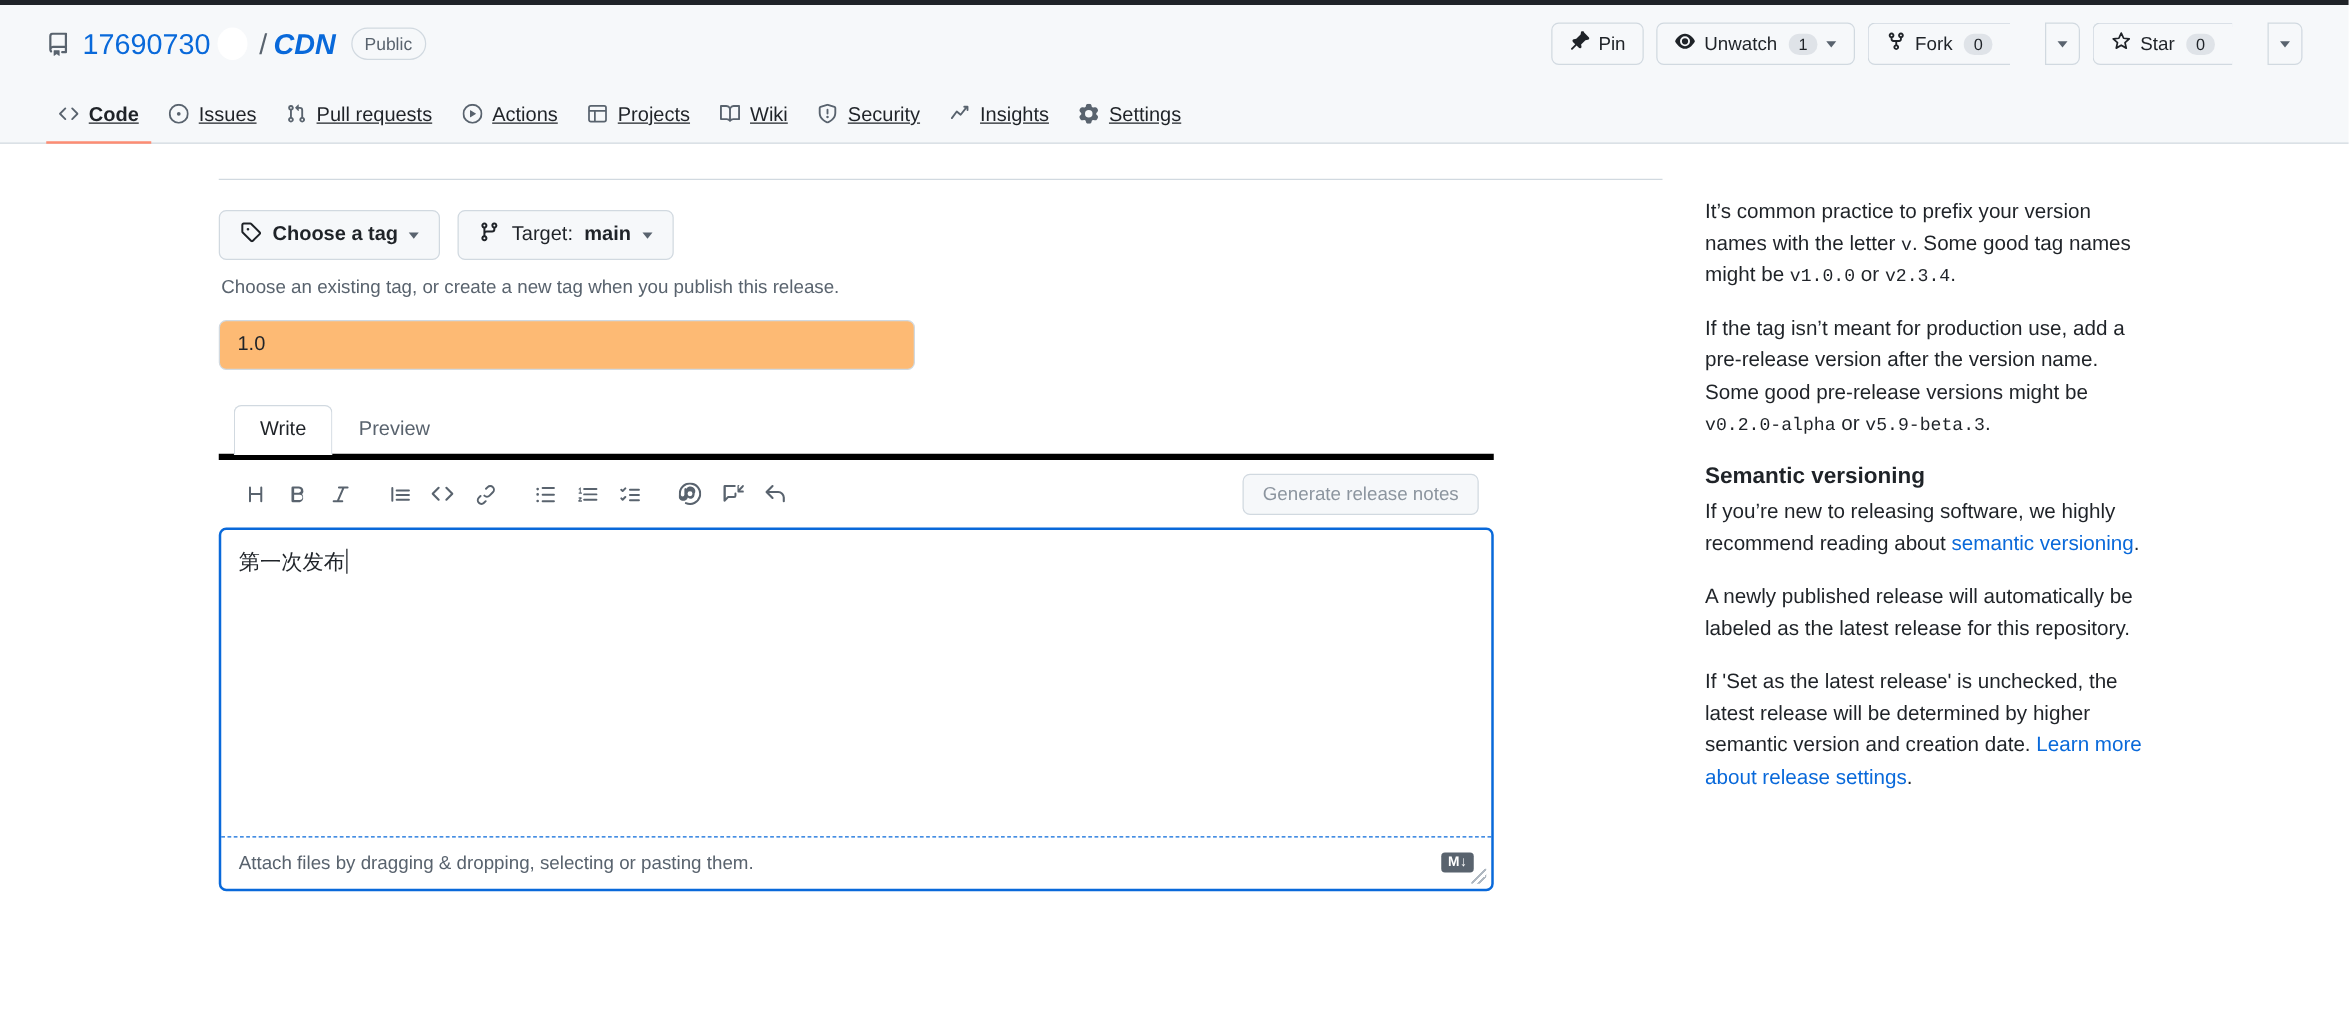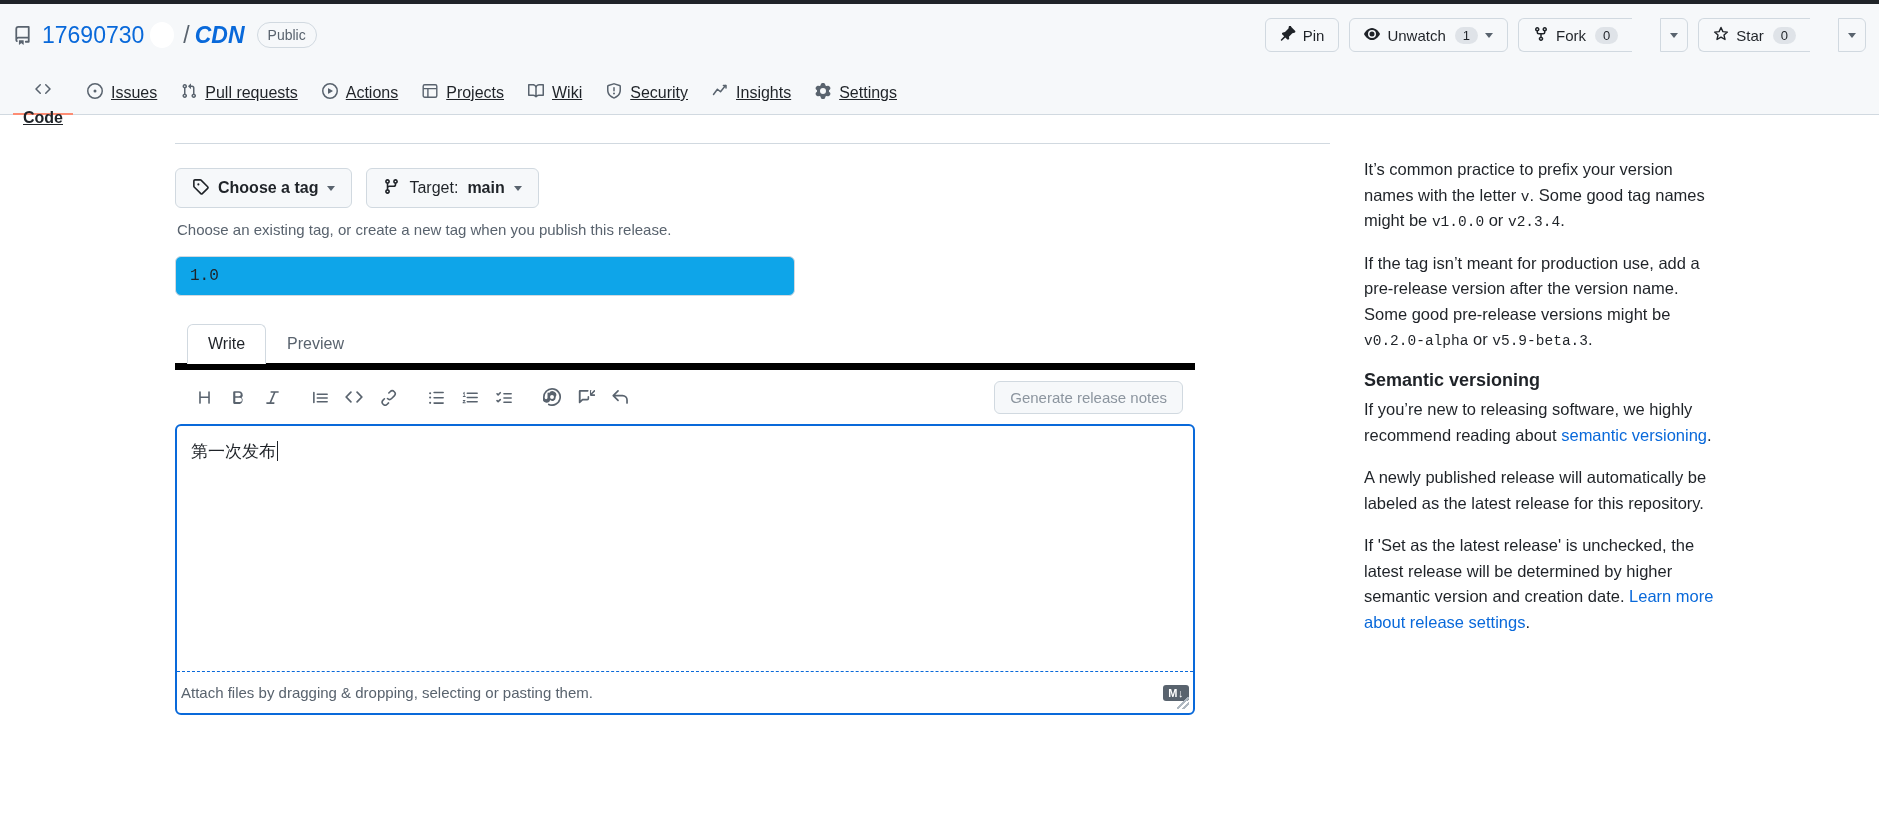--- a/index.html
+++ b/index.html
@@ -11,21 +11,21 @@
     color: #1f2328;
     font-size: 17px;
     overflow: hidden;
   }
   .topbar-edge { height: 4px; background: #1f2328; width: 100%; }
 
   
   .repo-header {
     background: #f6f8fa;
     border-bottom: 1px solid #d1d9e0;
-    padding: 0 13px;
+    padding: 0 37px;
   }
   .repo-title-row {
     display: flex; align-items: center;
     height: 62px;
   }
   .repo-icon { color: #59636e; margin-right: 10px; display: flex; align-items: center; }
   .repo-owner {
     color: #0969da; font-size: 23px; text-decoration: none;
   }
   .repo-avatar {
@@ -64,21 +64,21 @@
   }
 
   
   .repo-nav { display: flex; align-items: flex-end; gap: 4px; height: 48px; }
   .nav-item {
     display: inline-flex; align-items: center; gap: 8px;
     padding: 8px 10px; font-size: 16px; color: #1f2328;
     border-bottom: 2px solid transparent; cursor: pointer;
     margin-bottom: -1px; height: 42px; white-space: nowrap;
   }
-  .nav-item.active { font-weight: bold; border-bottom: 2px solid #fd8c73; flex-direction: column; }
+  .nav-item.active { font-weight: bold; border-bottom: 2px solid #fd8c73; }
   .nav-item svg { color: #59636e; flex: none; }
 
   
   .page {
     display: flex; padding: 28px 28px 0 175px; gap: 34px;
   }
   .main-col { width: 1155px; }
   .side-col { width: 355px; padding-top: 14px; }
 
   .seg {
@@ -98,29 +98,29 @@
   .tag-btn {
     display: inline-flex; align-items: center; gap: 9px;
     background: #f6f8fa; border: 1px solid #d1d9e0; border-radius: 6px;
     padding: 9px 16px; font-size: 16px; color: #1f2328; cursor: pointer;
     height: 40px;
   }
   .tag-btn .strong { font-weight: bold; }
   .hint { color: #59636e; font-size: 15px; margin: 13px 0 18px 2px; }
 
   .title-input {
-    width: 620px; height: 40px; border: 1px solid #d1d9e0;
-    border-radius: 6px; background: #0ea5e9; padding: 0 14px;
-    font-size: 16px; color: #1f2328; font-family: Liberation Mono, monospace;
+    width: 557px; height: 40px; border: 1px solid #d1d9e0;
+    border-radius: 6px; background: #fdba74; padding: 0 14px;
+    font-size: 16px; color: #1f2328; font-family: Liberation Sans, sans-serif;
     display: flex; align-items: center;
   }
 
   
   .editor { margin-top: 28px; width: 1020px; position: relative; }
-  .editor-tabs { display: flex; border-bottom: 7px solid #000000; padding-left: 12px; }
+  .editor-tabs { display: flex; border-bottom: 5px solid #000000; padding-left: 12px; }
   .etab {
     padding: 10px 20px; font-size: 16px; color: #59636e; cursor: pointer;
     border: 1px solid transparent; margin-bottom: -1px; border-radius: 6px 6px 0 0;
   }
   .etab.active {
     background: #ffffff; color: #1f2328;
     border-color: #d1d9e0; border-bottom-color: #ffffff;
   }
   .toolbar {
     display: flex; align-items: center; gap: 0;
@@ -153,22 +153,22 @@
   }
   .resize-grip {
     position: absolute; right: 4px; bottom: 4px;
     width: 12px; height: 12px;
     background:
       linear-gradient(135deg, transparent 0 45%, #afb8c1 45% 55%, transparent 55% 100%),
       linear-gradient(135deg, transparent 0 70%, #afb8c1 70% 80%, transparent 80% 100%);
   }
   .attach-footer {
     border-top: 1px dashed #0969da;
-    padding: 12px 4px; font-size: 15px; color: #59636e;
-    display: flex; align-items: flex-end;
+    padding: 12px 14px; font-size: 15px; color: #59636e;
+    display: flex; align-items: flex-start;
   }
   .md-badge {
     margin-left: auto; background: #59636e; color: #ffffff;
     font-size: 11px; font-weight: bold; border-radius: 3px;
     padding: 2px 5px; letter-spacing: 0.5px;
   }
 
   
   .side-h { font-size: 18px; font-weight: bold; margin: 0 0 6px 0; color: #1f2328; }
   .side-p { font-size: 16.5px; line-height: 1.55; color: #1f2328; margin: 0 0 17px 0; }

